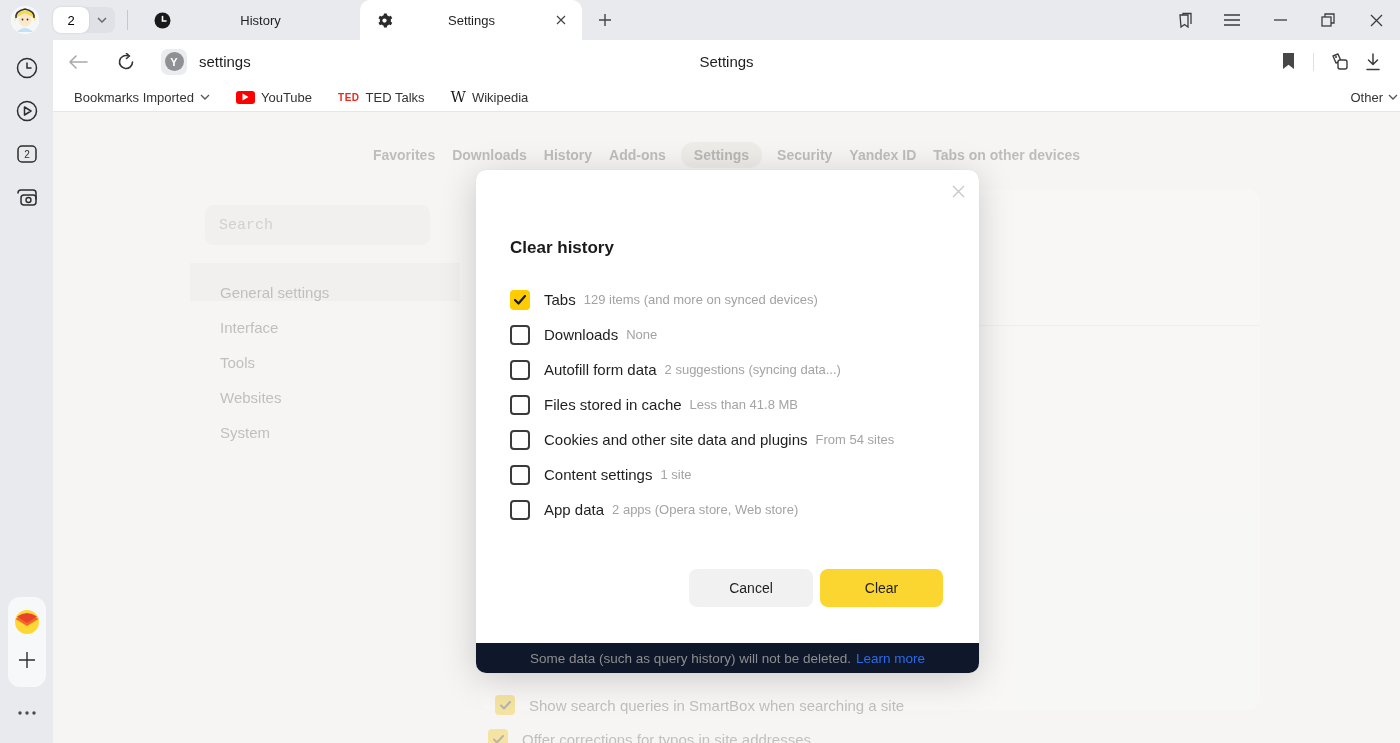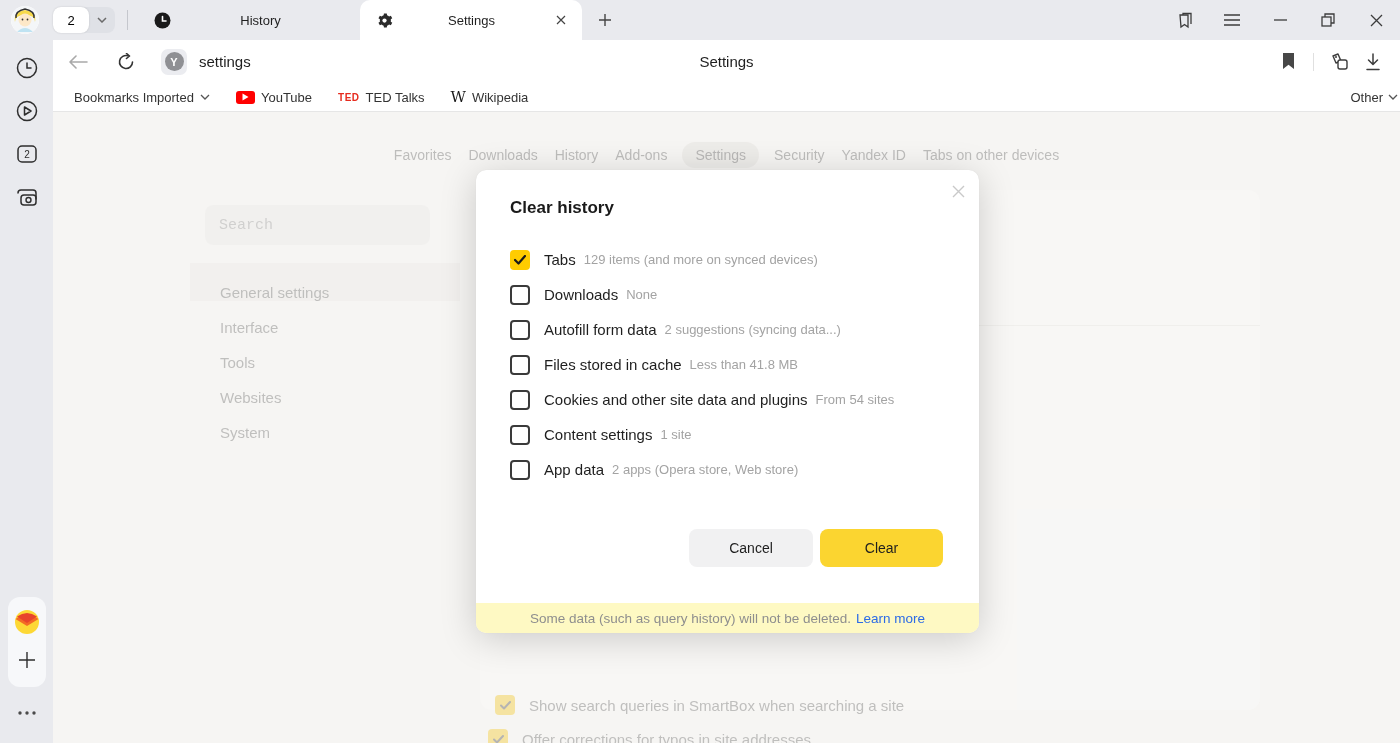--- a/index.html
+++ b/index.html
@@ -51,52 +51,52 @@
   .yt-icon { width:19px; height:13px; background:#f00; border-radius:3px; display:flex; align-items:center; justify-content:center; }
   .ted-logo { color:#e62b1e; font-weight:bold; font-size:10px; letter-spacing:.5px; }
   .wiki-w { font-family:"DejaVu Serif","Liberation Serif",serif; font-size:15px; color:#1a1a1a; }
   .bm-spacer { flex:1; }
   .bm-other { display:flex; align-items:center; gap:5px; cursor:pointer; }
 
   
   .content { flex:1; position:relative; background:#f6f5f3; overflow:hidden; }
   .dimmed { position:absolute; inset:0; opacity:.4; }
 
-  .nav-tabs { position:absolute; top:30px; left:0; right:0; display:flex; justify-content:center; align-items:center; gap:13px; font-size:14px; color:#6a6a6a; }
+  .nav-tabs { position:absolute; top:30px; left:0; right:0; display:flex; justify-content:center; align-items:center; gap:13px; font-size:14px; color:#6a6a6a;font-weight:bold; }
   .nav-tab { padding:5px 2px; cursor:pointer; white-space:nowrap; }
   .nav-tab.pill { background:#e2dfdb; border-radius:15px; padding:5px 13px; color:#5d5d5d; }
 
   .bg-search { position:absolute; left:152px; top:93px; width:225px; height:40px; background:#ecebe9; border-radius:8px; display:flex; align-items:center; padding-left:14px; font-size:15px; color:#9a9a9a;font-family:Liberation Mono, monospace; }
   .bg-row-hl { position:absolute; left:137px; top:151px; width:270px; height:38px; background:#edebe8; }
   .bg-side-item { position:absolute; left:167px; font-size:15px; color:#6f6f6f; cursor:pointer; }
   .bg-card { position:absolute; left:427px; top:78px; width:780px; height:520px; background:#fbfaf9; border-radius:12px; }
   .bg-card-div { position:absolute; left:0; right:0; top:135px; height:1px; background:#e9e7e4; }
 
   .bg-opt { position:absolute; display:flex; align-items:center; gap:14px; font-size:15px; color:#6f6f6f; }
   .bg-check { width:20px; height:20px; border-radius:4px; background:#f4ca28; display:flex; align-items:center; justify-content:center; flex:0 0 auto; }
 
   
   .modal { position:absolute; left:423px; top:58px; width:503px; background:#fff; border-radius:10px; box-shadow:0 6px 36px rgba(0,0,0,.18), 0 0 1px rgba(0,0,0,.1); }
   .modal-close { position:absolute; top:8px; right:8px; width:26px; height:26px; border:none; background:transparent; cursor:pointer; display:flex; align-items:center; justify-content:center; }
-  .modal-body { padding:28px 36px 0 34px; }
+  .modal-body { padding:28px 36px 0 34px;margin-top:40px; }
   .modal-title { font-size:17px; font-weight:bold; color:#1a1a1a; margin-bottom:24px; }
   .period-select { width:207px; height:37px; background:#f1f1f3; border:none; border-radius:8px; display:flex; align-items:center; justify-content:space-between; padding:0 14px 0 15px; font-size:15px; color:#1a1a1a; cursor:pointer; margin-bottom:30px; }
   .chk-list { display:flex; flex-direction:column; }
   .chk-row { display:flex; align-items:center; height:35px; cursor:pointer; }
   .chk-box { width:20px; height:20px; border:2px solid #3a3a3a; border-radius:4px; background:#fff; display:flex; align-items:center; justify-content:center; flex:0 0 auto; margin-right:14px; }
   .chk-box svg { visibility:hidden; }
   .chk-box.on { border-color:var(--accent,#fc0); background:var(--accent,#fc0); }
   .chk-box.on svg { visibility:visible; }
   .chk-label { font-size:15px; color:#1f1f1f; margin-right:8px; white-space:nowrap; }
   .chk-meta { font-size:13px; color:#a3a3a3; white-space:nowrap; }
   .modal-buttons { display:flex; justify-content:flex-end; gap:7px; margin:42px 0 0 0; padding-bottom:36px; }
   .btn { height:38px; border:none; border-radius:8px; font-size:14px; font-family:inherit; cursor:pointer; }
   .btn-clear { width:123px; background:var(--btn-yellow,#fbd530); color:#1f1f1f; }
   .btn-cancel { width:124px; background:#f1f1f2; color:#1f1f1f; }
-  .modal-footer { height:30px; background:#fef9c3; border-radius:0 0 10px 10px; display:flex; align-items:center; justify-content:center; font-size:13.5px; color:#8e8e8e; gap:5px; }
+  .modal-footer { height:30px; background:#0f172a; border-radius:0 0 10px 10px; display:flex; align-items:center; justify-content:center; font-size:13.5px; color:#8e8e8e; gap:5px; }
   .footer-link { color:var(--link-blue,#2b6be6); text-decoration:none; cursor:pointer; }
 
   svg { display:block; }
 </style>
 </head>
 <body>
 
 <div class="window">
 
   <div class="tabbar">

